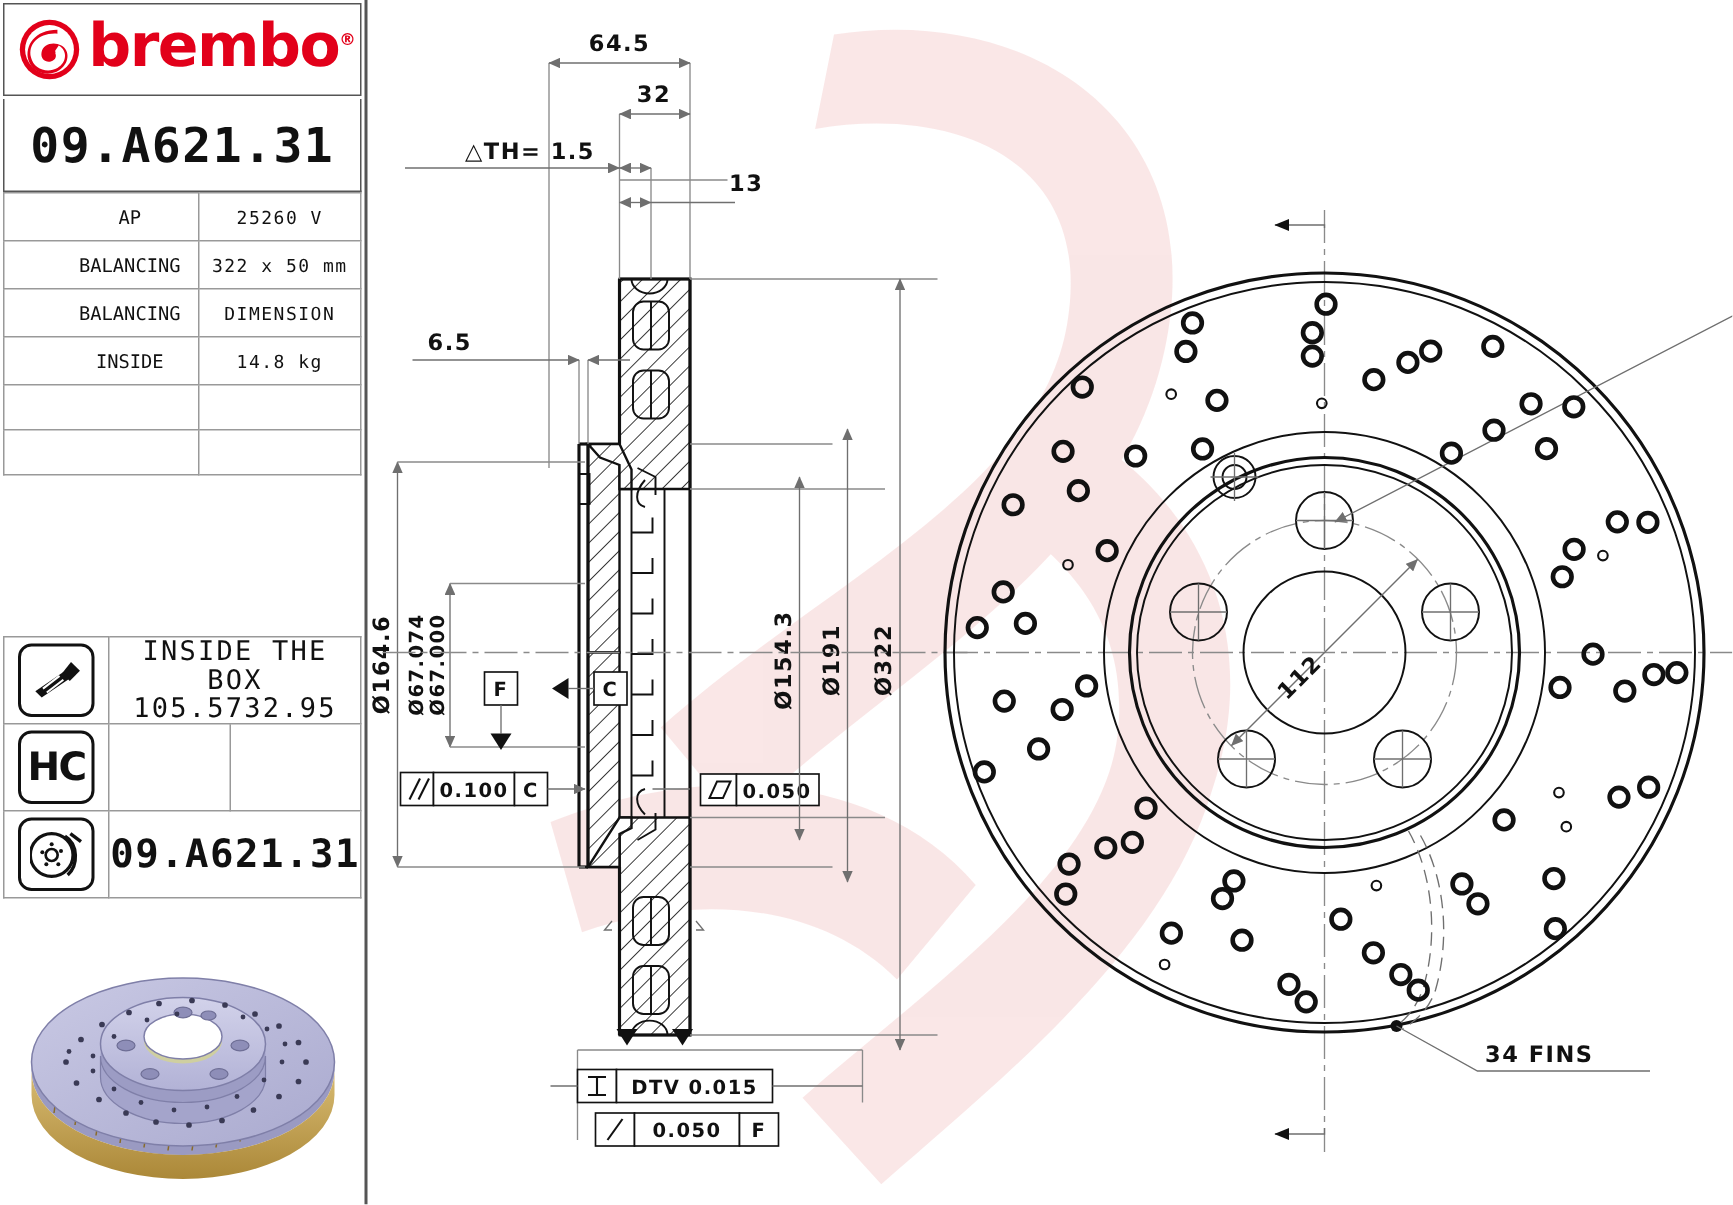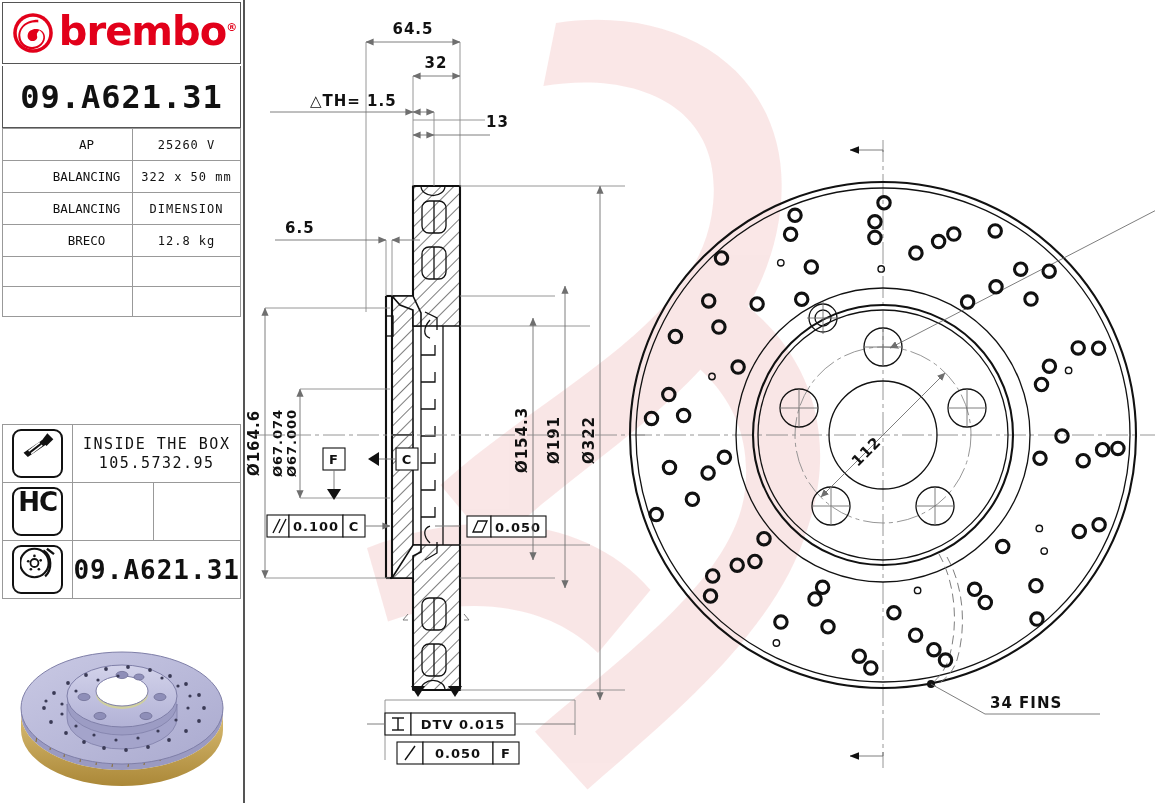--- a/index.html
+++ b/index.html
@@ -37,25 +37,25 @@
   table.spec td.k{width:85px;font-size:12.5px;letter-spacing:0px;padding-left:41px;}
   table.spec td.v{font-size:12px;letter-spacing:1px;}
   table.spec td.blank{height:29px;}
 
   table.icons{position:absolute;left:2px;top:424px;width:239px;
               border-collapse:collapse;}
   table.icons td{border:1px solid #999;padding:0;text-align:center;
                  vertical-align:middle;}
   td.icocell{width:85px;}
   .icobox{width:47px;height:45px;border:2px solid #111;border-radius:9px;
-          margin:4px auto;display:flex;align-items:flex-start;justify-content:center;
+          margin:4px auto;display:flex;align-items:center;justify-content:center;
           background:#fff;}
   .hctxt{font-family:"DejaVu Sans","Liberation Sans",sans-serif;
          font-weight:bold;font-size:26px;line-height:1;letter-spacing:-1px;}
-  .boxtxt{font-size:15px;letter-spacing:1.5px;line-height:19px;}
+  .boxtxt{font-size:18px;letter-spacing:1.5px;line-height:19px;}
   .refcode{font-size:26px;letter-spacing:1px;font-weight:bold;}
 
   #product-img{position:absolute;left:6px;top:618px;width:232px;height:176px;}
 
   
   #drawing{position:absolute;left:245px;top:0;width:910px;height:803px;z-index:2;}
   svg{display:block;}
   text{font-family:"DejaVu Sans","Liberation Sans",sans-serif;
        font-weight:bold;fill:#111;}
   .dim{font-size:15px;letter-spacing:1px;}
@@ -117,22 +117,22 @@
     </tr>
     <tr>
       <td class="k">BALANCING</td>
       <td class="v">322 x 50 mm</td>
     </tr>
     <tr>
       <td class="k">BALANCING</td>
       <td class="v">DIMENSION</td>
     </tr>
     <tr>
-      <td class="k">BRECO</td>
-      <td class="v">12.8 kg</td>
+      <td class="k">INSIDE</td>
+      <td class="v">14.8 kg</td>
     </tr>
     <tr>
       <td class="k blank"></td>
       <td class="v blank"></td>
     </tr>
     <tr>
       <td class="k blank"></td>
       <td class="v blank"></td>
     </tr>
   </tbody>

